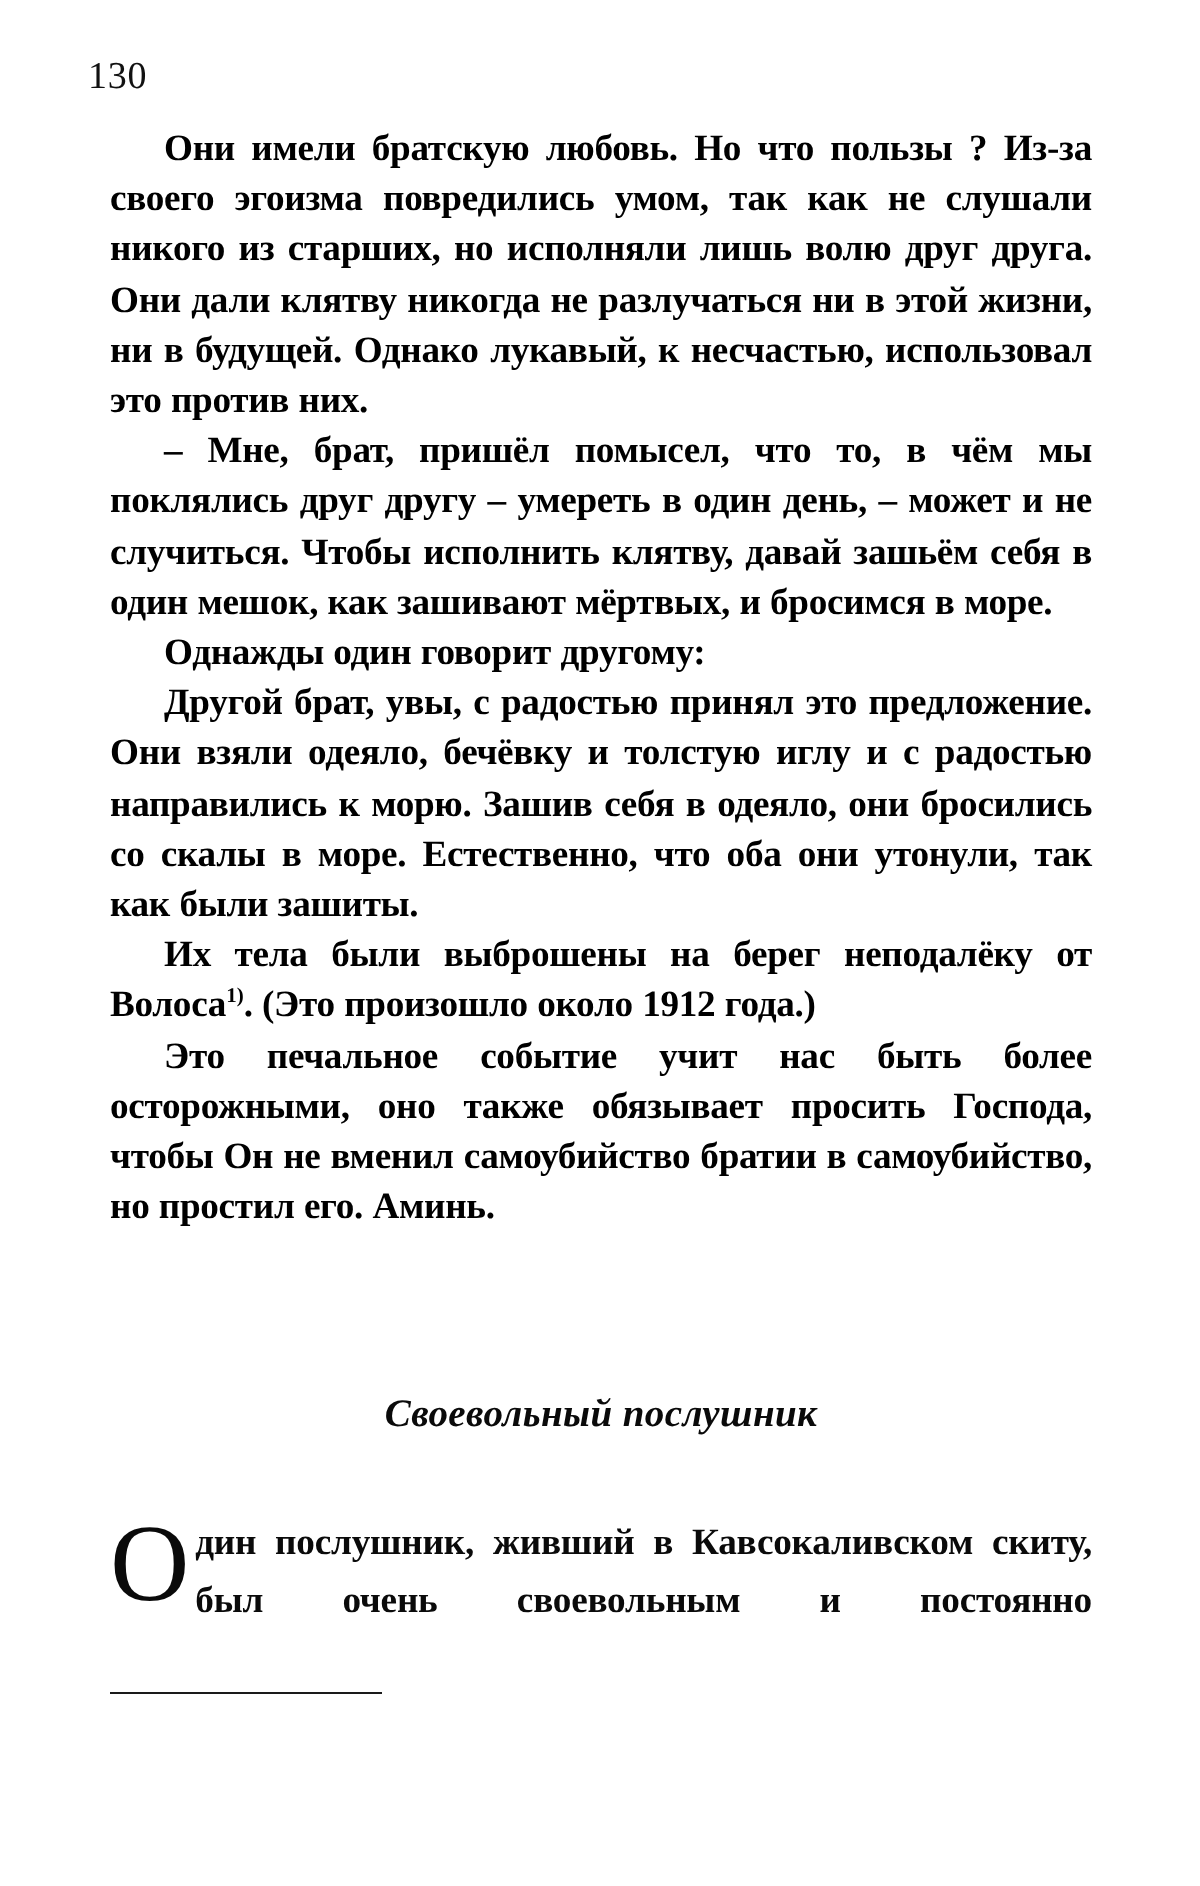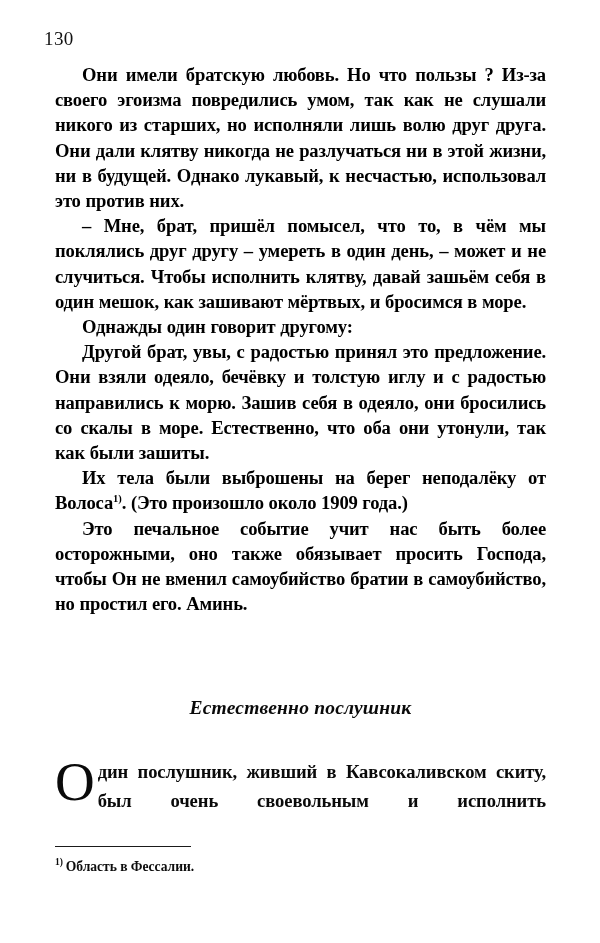--- a/index.html
+++ b/index.html
@@ -153,29 +153,28 @@
   <div class="column">
 
     <p class="para">Они имели братскую любовь. Но что пользы ? Из-за своего эгоизма повредились умом, так как не слушали никого из старших, но исполняли лишь волю друг друга. Они дали клятву никогда не разлучаться ни в этой жизни, ни в будущей. Однако лукавый, к несчастью, использовал это против них.</p>
 
     <p class="para">– Мне, брат, пришёл помысел, что то, в чём мы поклялись друг другу – умереть в один день, – может и не случиться. Чтобы исполнить клятву, давай зашьём себя в один мешок, как зашивают мёртвых, и бросимся в море.</p>
 
     <p class="para">Однажды один говорит другому:</p>
 
     <p class="para">Другой брат, увы, с радостью принял это предложение. Они взяли одеяло, бечёвку и толстую иглу и с радостью направились к морю. Зашив себя в одеяло, они бросились со скалы в море. Естественно, что оба они утонули, так как были зашиты.</p>
 
-    <p class="para"><span>Их тела были выброшены на берег неподалёку от Волоса</span><sup class="fn-ref">1)</sup><span>. (Это произошло около 1909 года.)</span></p>
+    <p class="para"><span>Их тела были выброшены на берег неподалёку от Волоса</span><sup class="fn-ref">1)</sup><span>. (Это произошло около 1912 года.)</span></p>
 
     <p class="para">Это печальное событие учит нас быть более осторожными, оно также обязывает просить Господа, чтобы Он не вменил самоубийство братии в самоубийство, но простил его. Аминь.</p>
 
   </div>
 
-  <div class="section-heading">Естественно послушник</div>
+  <div class="section-heading">Своевольный послушник</div>
 
   <div class="opening">
-    <p><span class="dropcap">О</span><span>дин послушник, живший в Кавсокаливском скиту, был очень своевольным и исполнить</span></p>
+    <p><span class="dropcap">О</span><span>дин послушник, живший в Кавсокаливском скиту, был очень своевольным и постоянно</span></p>
   </div>
 
   <div class="footnote-rule"></div>
 
-  <div class="footnote"><span class="marker">1)</span><span>Область в Фессалии.</span></div>
 
 </div>
 
 </body></html>

